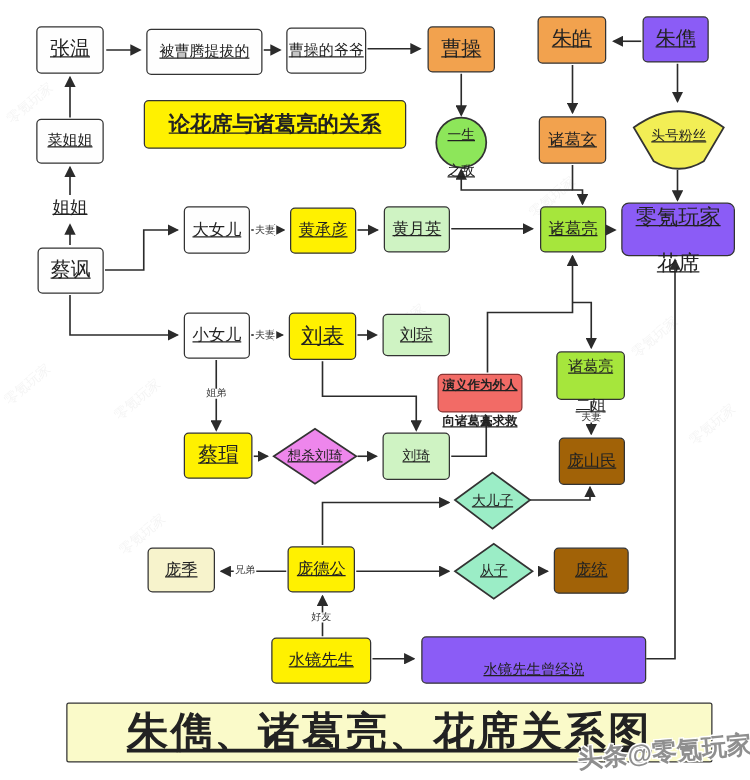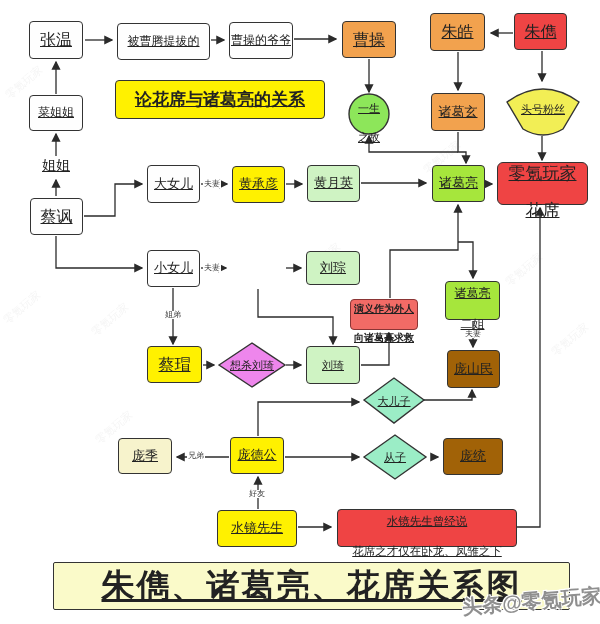--- a/index.html
+++ b/index.html
@@ -6,21 +6,21 @@
   #stage{position:relative;width:600px;height:624px;background:#fff;overflow:hidden;
          font-family:"Liberation Sans","DejaVu Sans",sans-serif;color:#1c1c1c;}
   #stage svg.wires{position:absolute;left:0;top:0;z-index:1;}
   .node{position:absolute;z-index:3;display:flex;align-items:center;justify-content:center;
         text-align:center;border:1.4px solid #333;border-radius:4px;box-sizing:border-box;
         line-height:1.12;color:#222;text-decoration:underline;}
   .noborder{border:none;background:transparent;z-index:4;}
   .bl{display:block;margin-top:17px;}
   .c-white{background:#fefefe;}
   .c-orange{background:#f2a24e;}
-  .c-green{background:#ef4444;}
+  .c-green{background:#8b5cf6;}
   .c-lgreen{background:#cff3c3;}
   .c-ygreen{background:#a6e63c;}
   .c-yellow{background:#fff100;}
   .c-cream{background:#f7f3cc;}
   .c-banner{background:#fafac9;}
   .c-mint{background:#a16207;}
   .c-red{background:#f26b66;border-color:#8a3535;}
   .bold{font-weight:bold;}
   .edge-label{position:absolute;z-index:5;font-size:8px;line-height:1;color:#3a3a3a;
               background:#fff;padding:0 1px;}
@@ -127,20 +127,21 @@
   <div class="node c-lgreen" style="left:307px;top:165px;width:53px;height:37px;font-size:13px">黄月英</div>
   <div class="node c-ygreen" style="left:432px;top:165px;width:53px;height:37px;font-size:13px">诸葛亮</div>
   <div class="node c-green" style="left:497px;top:162px;width:91px;height:43px;font-size:17px;border-radius:6px">
     <div>
         <span class="bl">零氪玩家</span>
         <span class="bl">花席</span>
       </div>
   </div>
 
   <div class="node c-white" style="left:147px;top:250px;width:53px;height:37px;font-size:13px">小女儿</div>
+  <div class="node c-yellow" style="left:231px;top:250px;width:54px;height:38px;font-size:17px">刘表</div>
   <div class="node c-lgreen" style="left:306px;top:251px;width:54px;height:34px;font-size:13px">刘琮</div>
   <div class="node c-ygreen" style="left:445px;top:281px;width:55px;height:39px;font-size:12px">
     <div>
         <span class="bl">诸葛亮</span>
         <span class="bl">二姐</span>
       </div>
   </div>
 
   <div class="node c-red bold" style="left:350px;top:299px;width:68px;height:31px;font-size:10px">
     <div>
@@ -153,21 +154,20 @@
   <div class="node c-mint" style="left:447px;top:350px;width:53px;height:38px;font-size:13px">庞山民</div>
 
   <div class="node c-cream" style="left:118px;top:438px;width:54px;height:36px;font-size:13px">庞季</div>
   <div class="node c-yellow" style="left:230px;top:437px;width:54px;height:37px;font-size:13px">庞德公</div>
   <div class="node c-mint" style="left:443px;top:438px;width:60px;height:37px;font-size:13px">庞统</div>
 
   <div class="node c-yellow" style="left:217px;top:510px;width:80px;height:37px;font-size:13px">水镜先生</div>
   <div class="node c-green" style="left:337px;top:509px;width:180px;height:38px;font-size:11.5px">
     <div>
         <span class="bl">水镜先生曾经说</span>
-        <span class="bl">花席之才仅在卧龙、凤雏之下</span>
       </div>
   </div>
 
   <div class="node c-banner bold" style="left:53px;top:562px;width:517px;height:48px;font-size:33px;letter-spacing:2px;border-radius:2px">朱儁、诸葛亮、花席关系图</div>
 
   <div class="edge-label" style="left:203px;top:180px">夫妻</div>
   <div class="edge-label" style="left:203px;top:264px">夫妻</div>
   <div class="edge-label" style="left:464px;top:330px">夫妻</div>
   <div class="edge-label" style="left:164px;top:311px">姐弟</div>
   <div class="edge-label" style="left:187px;top:452px">兄弟</div>

